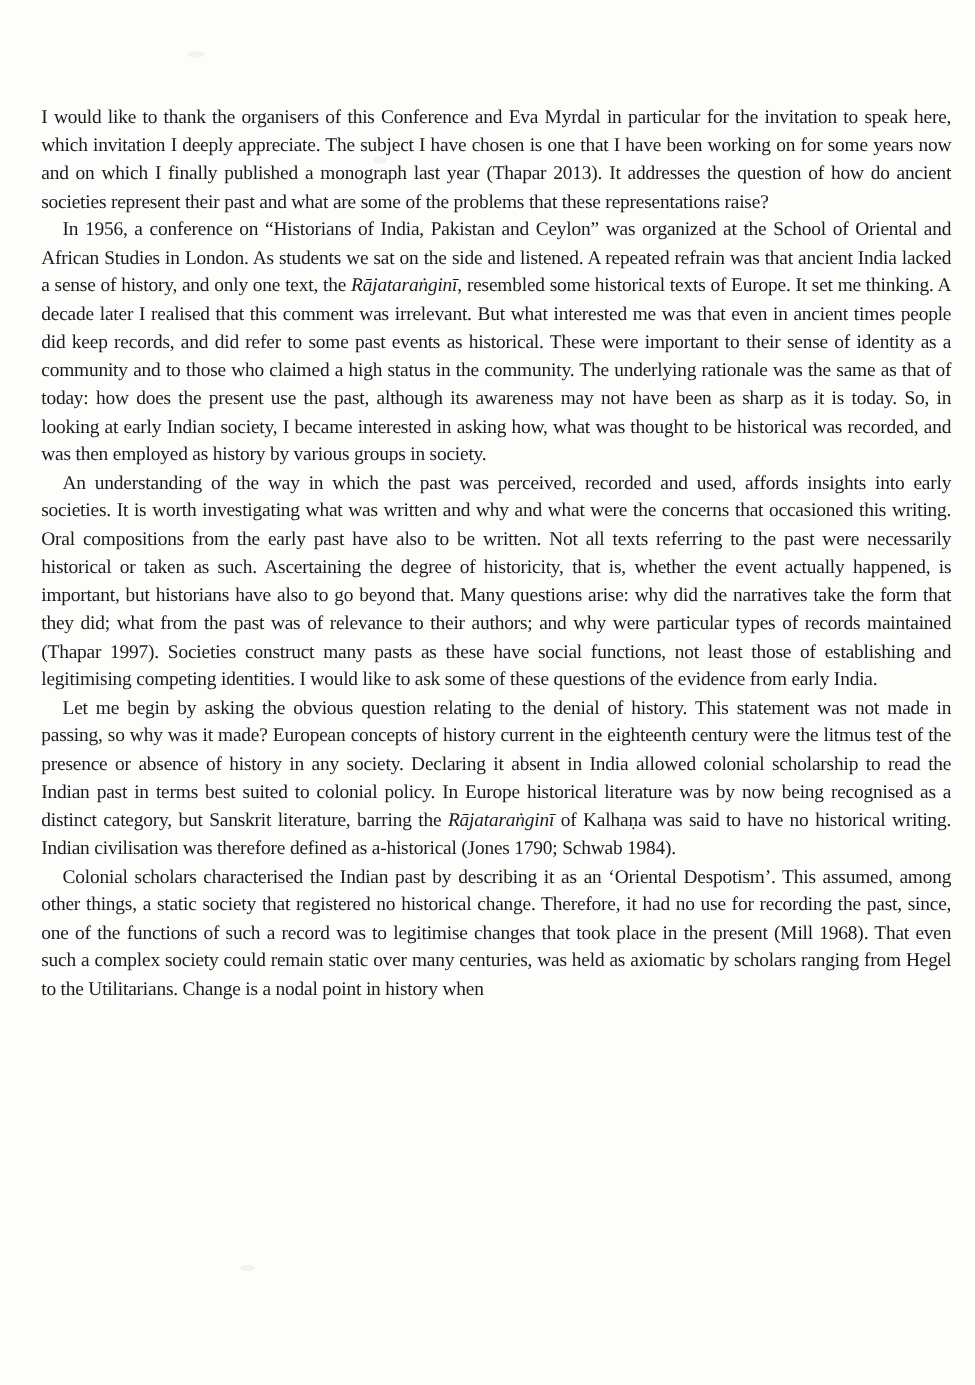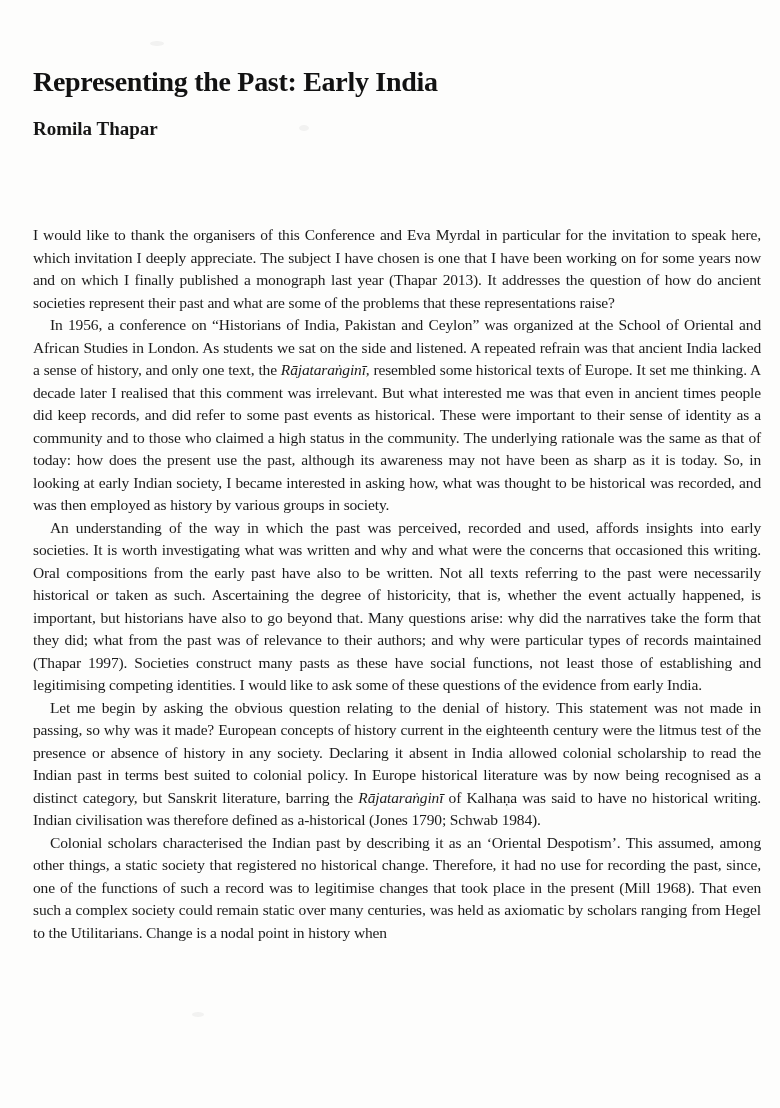--- a/index.html
+++ b/index.html
@@ -67,24 +67,20 @@
 </head>
 <body>
 
 <div class="page">
   <div class="smudge s1"></div>
   <div class="smudge s2"></div>
   <div class="smudge s3"></div>
 
   <div class="content">
 
-    <header>
-      <h1 class="title">Representing the Past: Early India</h1>
-      <h2 class="author">Romila Thapar</h2>
-    </header>
 
     <main class="body-text">
 
       <p class="para">
         <span>I would like to thank the organisers of this Conference and Eva Myrdal in particular for the invitation to speak here, which invitation I deeply appreciate. The subject I have chosen is one that I have been working on for some years now and on which I finally published a monograph last year (Thapar 2013). It addresses the question of how do ancient societies represent their past and what are some of the problems that these representations raise?</span>
       </p>
 
       <p class="para indent">
         <span>In 1956, a conference on “Historians of India, Pakistan and Ceylon” was organized at the School of Oriental and African Studies in London. As students we sat on the side and listened. A repeated refrain was that ancient India lacked a sense of history, and only one text, the </span><span class="it">Rājataraṅginī</span><span>, resembled some historical texts of Europe. It set me thinking. A decade later I realised that this comment was irrelevant. But what interested me was that even in ancient times people did keep records, and did refer to some past events as historical. These were important to their sense of identity as a community and to those who claimed a high status in the community. The underlying rationale was the same as that of today: how does the present use the past, although its awareness may not have been as sharp as it is today. So, in looking at early Indian society, I became interested in asking how, what was thought to be historical was recorded, and was then employed as history by various groups in society.</span>
       </p>

